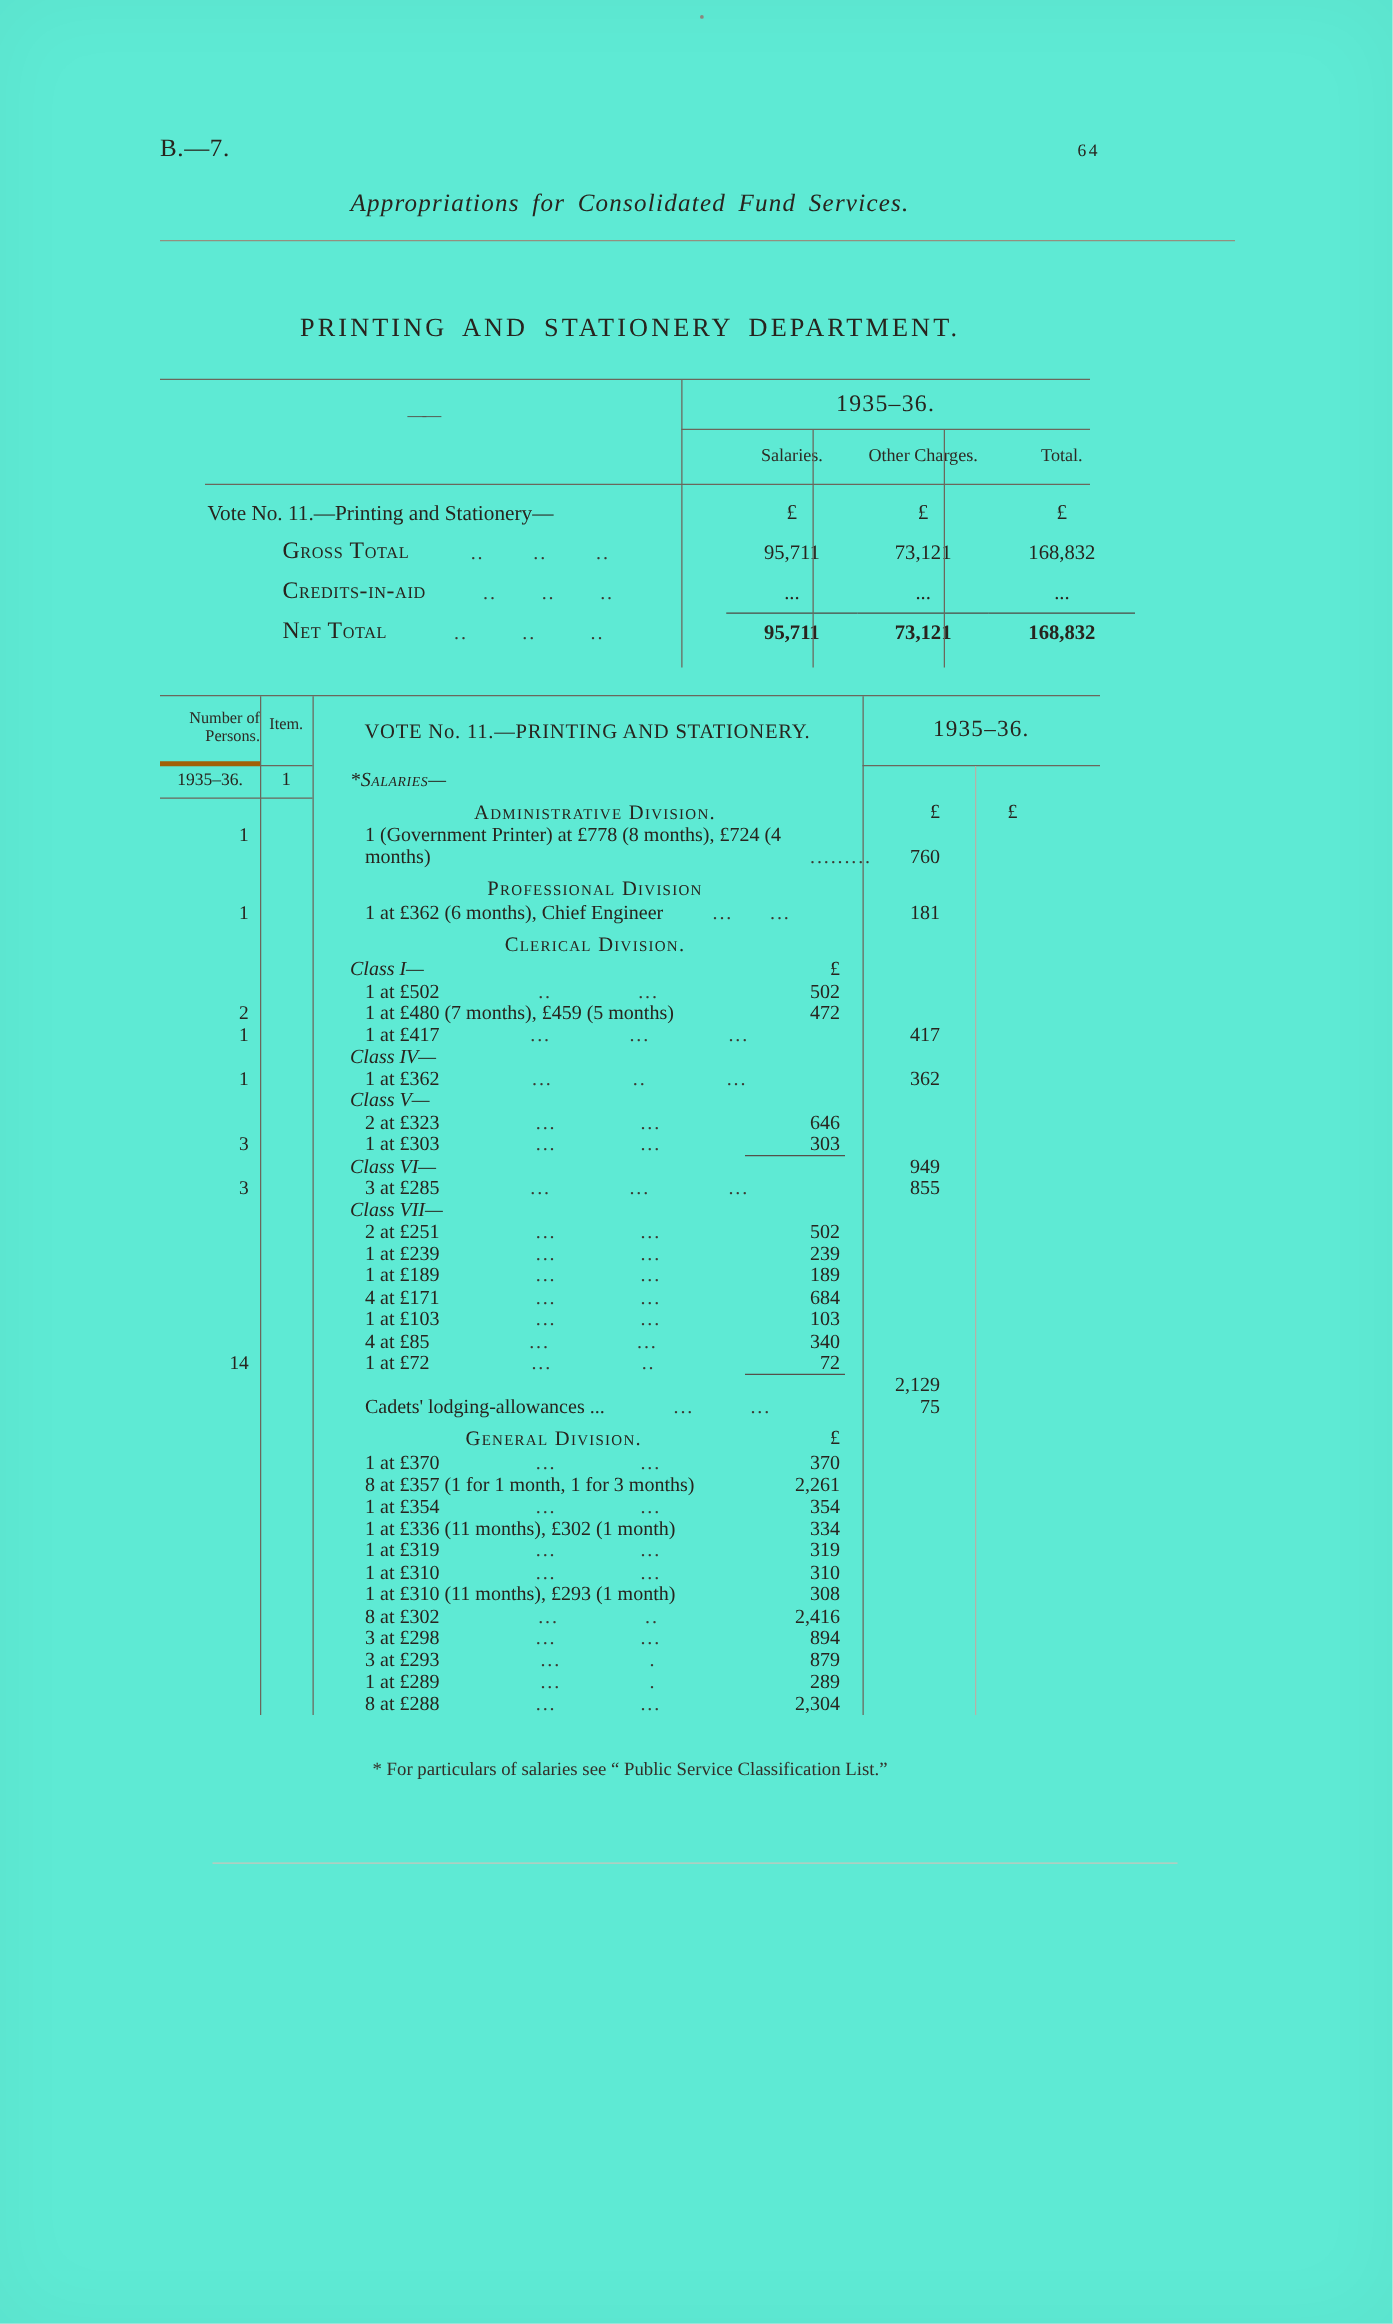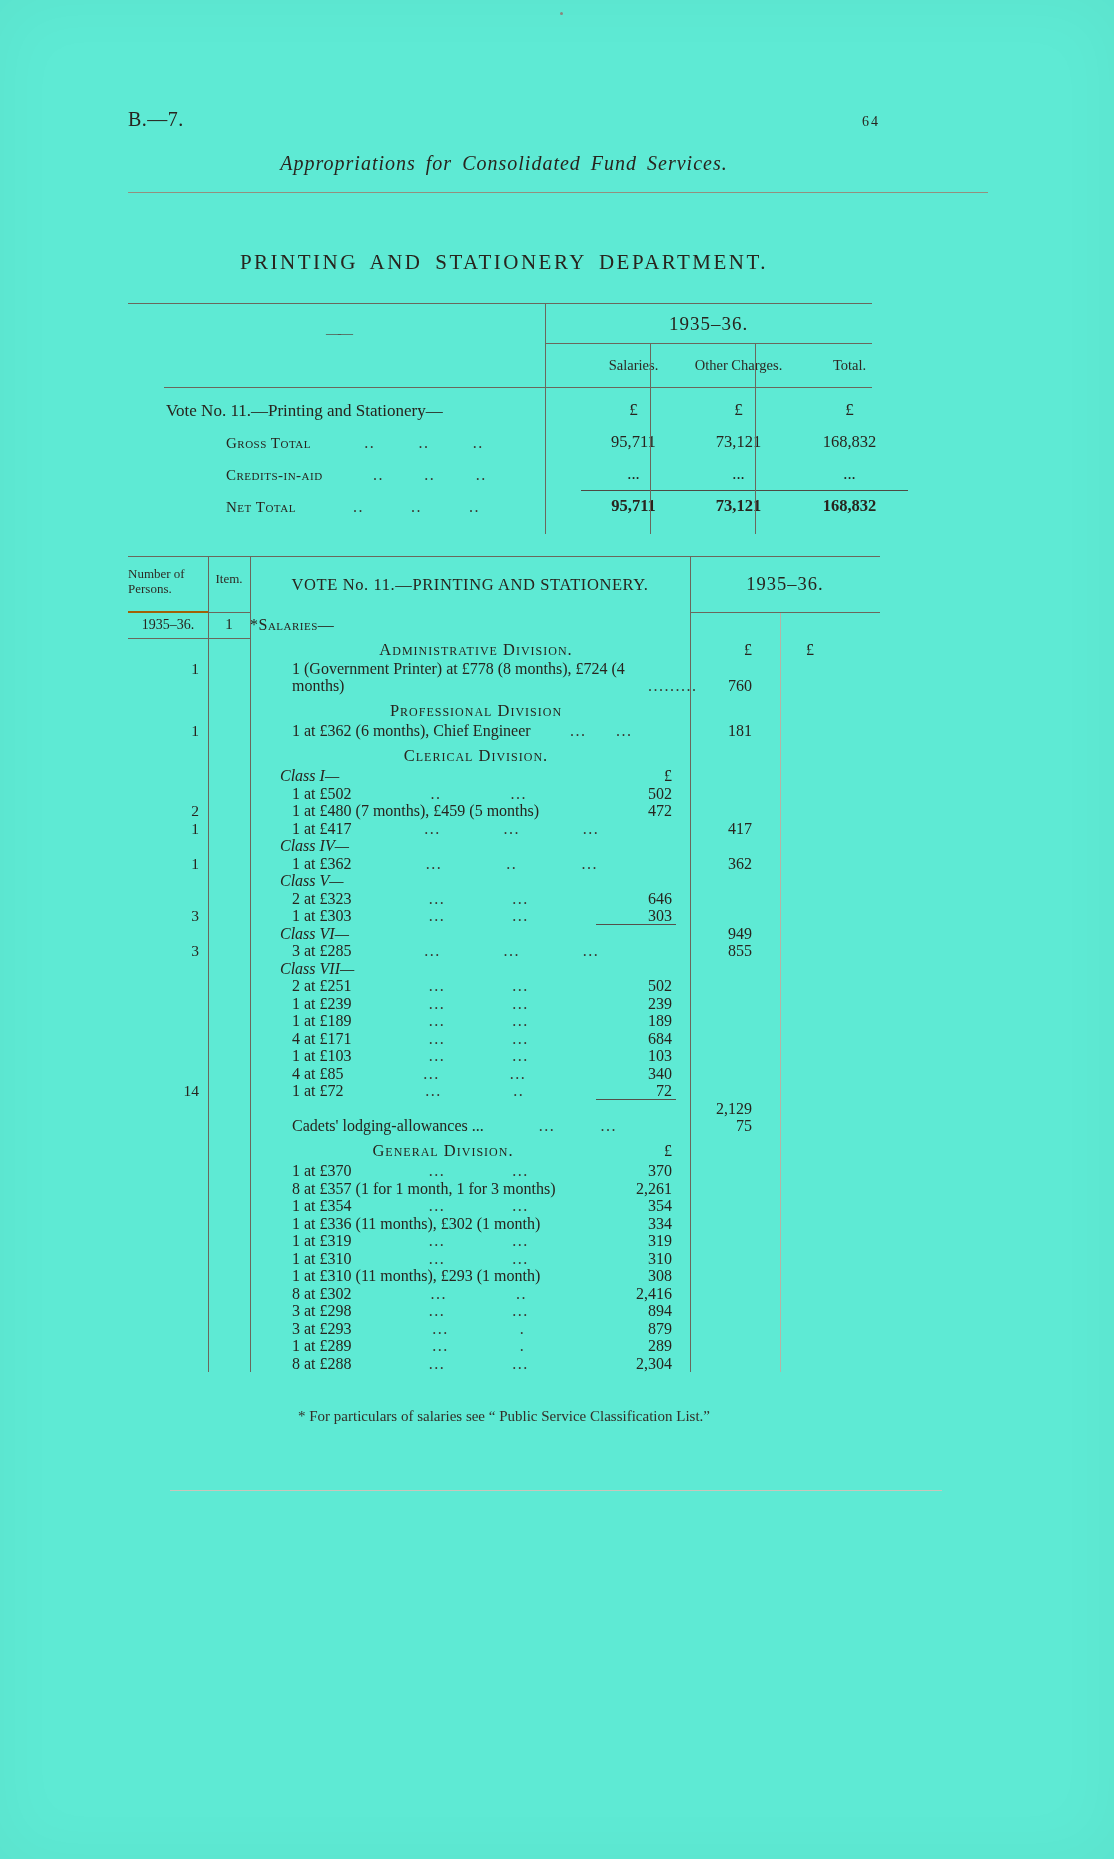--- a/index.html
+++ b/index.html
@@ -34,44 +34,44 @@
   .st-hB{height:44px;border-bottom:1px solid #6b675c;}
   .st-h{display:flex;align-items:center;justify-content:center;font-size:14.5px;color:#2e2a24;}
   .st-row{min-height:32px;}
   .st-desc{display:flex;align-items:flex-end;padding:0 36px 6px 62px;}
   .st-desc.vote{padding-left:2px;padding-bottom:5px;font-size:17px;}
   .vote-row{height:38px;}
   .st-val{display:flex;align-items:flex-end;justify-content:center;padding-bottom:6px;font-size:16.5px;}
   .vote-row .st-val{font-size:17px;}
   .ra .st-val{border-top:1px solid #4d4a43;}
   .sc{font-variant:small-caps;letter-spacing:0.5px;}
-  .lab{font-size:15px;}
+  .lab{font-size:19px;}
   .b{font-weight:bold;}
   .sdots,.dots{flex:1;display:flex;justify-content:space-evenly;align-items:flex-end;margin:0 10px;
                color:#3c3831;min-width:14px;}
   .dots span,.sdots span{letter-spacing:1.5px;}
   .st-desc .dots{margin-right:18px;}
   .spacer{height:12px;}
 
   
   .dt{position:absolute;left:128px;top:556px;width:752px;border-top:1px solid #6b675c;}
   .dt .dl1{left:80px;top:0;bottom:0;}
   .dt .dl2{left:122px;top:0;bottom:0;}
   .dt .dl3{left:562px;top:0;bottom:0;}
   .dt .dl4{left:652px;top:56px;bottom:0;border-left:1px solid #b5b2a6;}
   .dt-hA{display:grid;grid-template-columns:80px 42px 440px 190px;height:56px;}
-  .dh-p{border-bottom:2px solid #a16207;font-size:13px;text-align:left;padding-top:9px;line-height:15px;color:#2e2a24;}
+  .dh-p{border-bottom:4px solid #a16207;font-size:13px;text-align:right;padding-top:9px;line-height:15px;color:#2e2a24;}
   .dh-i{border-bottom:1px solid #6b675c;font-size:13px;text-align:center;padding-top:14px;color:#2e2a24;}
   .dh-v{display:flex;align-items:center;justify-content:center;font-size:16.5px;letter-spacing:0.6px;}
   .dh-y{border-bottom:1px solid #6b675c;display:flex;align-items:center;justify-content:center;
         font-size:18.5px;letter-spacing:1px;}
   .dt-hB{height:26px;display:grid;grid-template-columns:80px 42px 440px 90px 100px;}
   .dh-py{border-bottom:1px solid #6b675c;text-align:center;font-size:14px;padding-top:4px;}
   .dh-in{border-bottom:1px solid #6b675c;text-align:center;font-size:15px;padding-top:3px;}
-  .dh-sal{padding-top:3px;font-size:16px;}
+  .dh-sal{padding-left:30px;padding-top:3px;font-size:16px;font-style:italic;}
   .g5{display:grid;grid-template-columns:80px 42px 440px 90px 100px;}
   .dt-row{min-height:17.5px;line-height:17.5px;font-size:16px;}
   .c-p{text-align:right;padding-right:9px;font-size:15.5px;}
   .c-d{padding-left:30px;padding-right:18px;position:relative;}
   .c-1{display:flex;align-items:flex-end;justify-content:flex-end;padding-right:28px;}
   .c-2{padding-left:26px;}
   .fx{display:flex;align-items:flex-end;min-height:17.5px;}
   .ent .etext{margin-left:12px;}
   .inner-amt{width:66px;text-align:right;flex:none;}
   .sec{display:block;text-align:center;font-variant:small-caps;letter-spacing:1px;font-size:16.5px;flex:1;}

